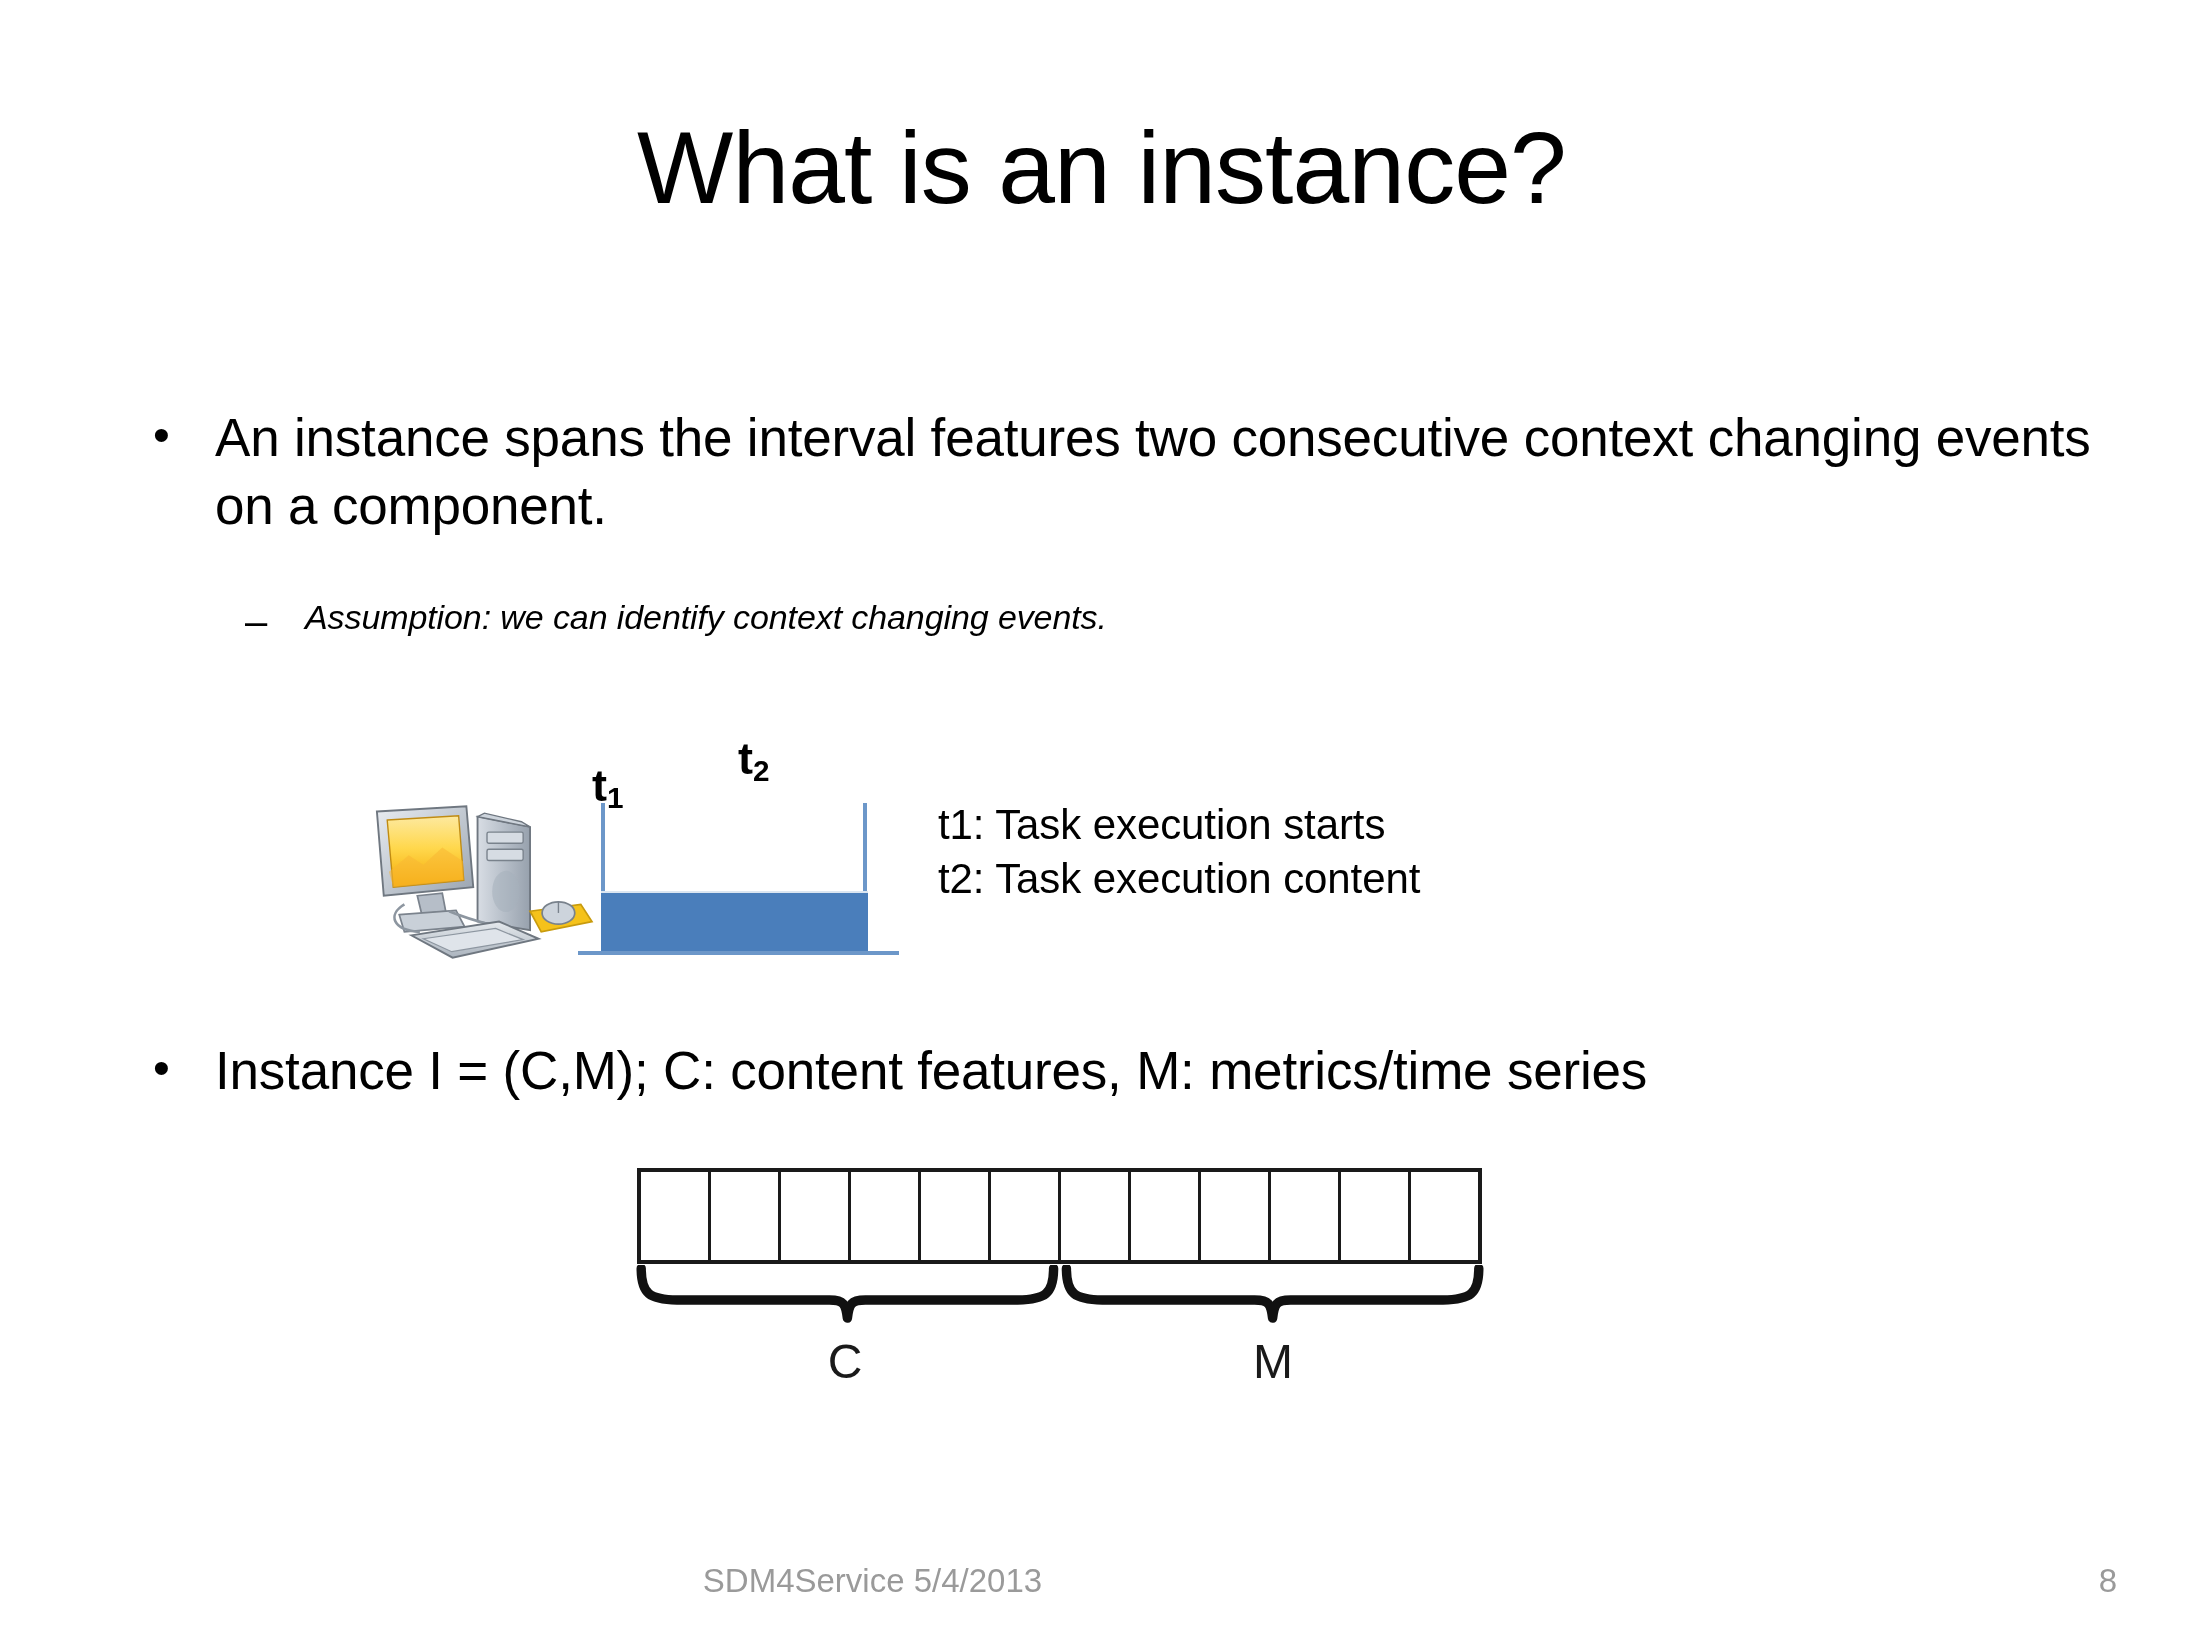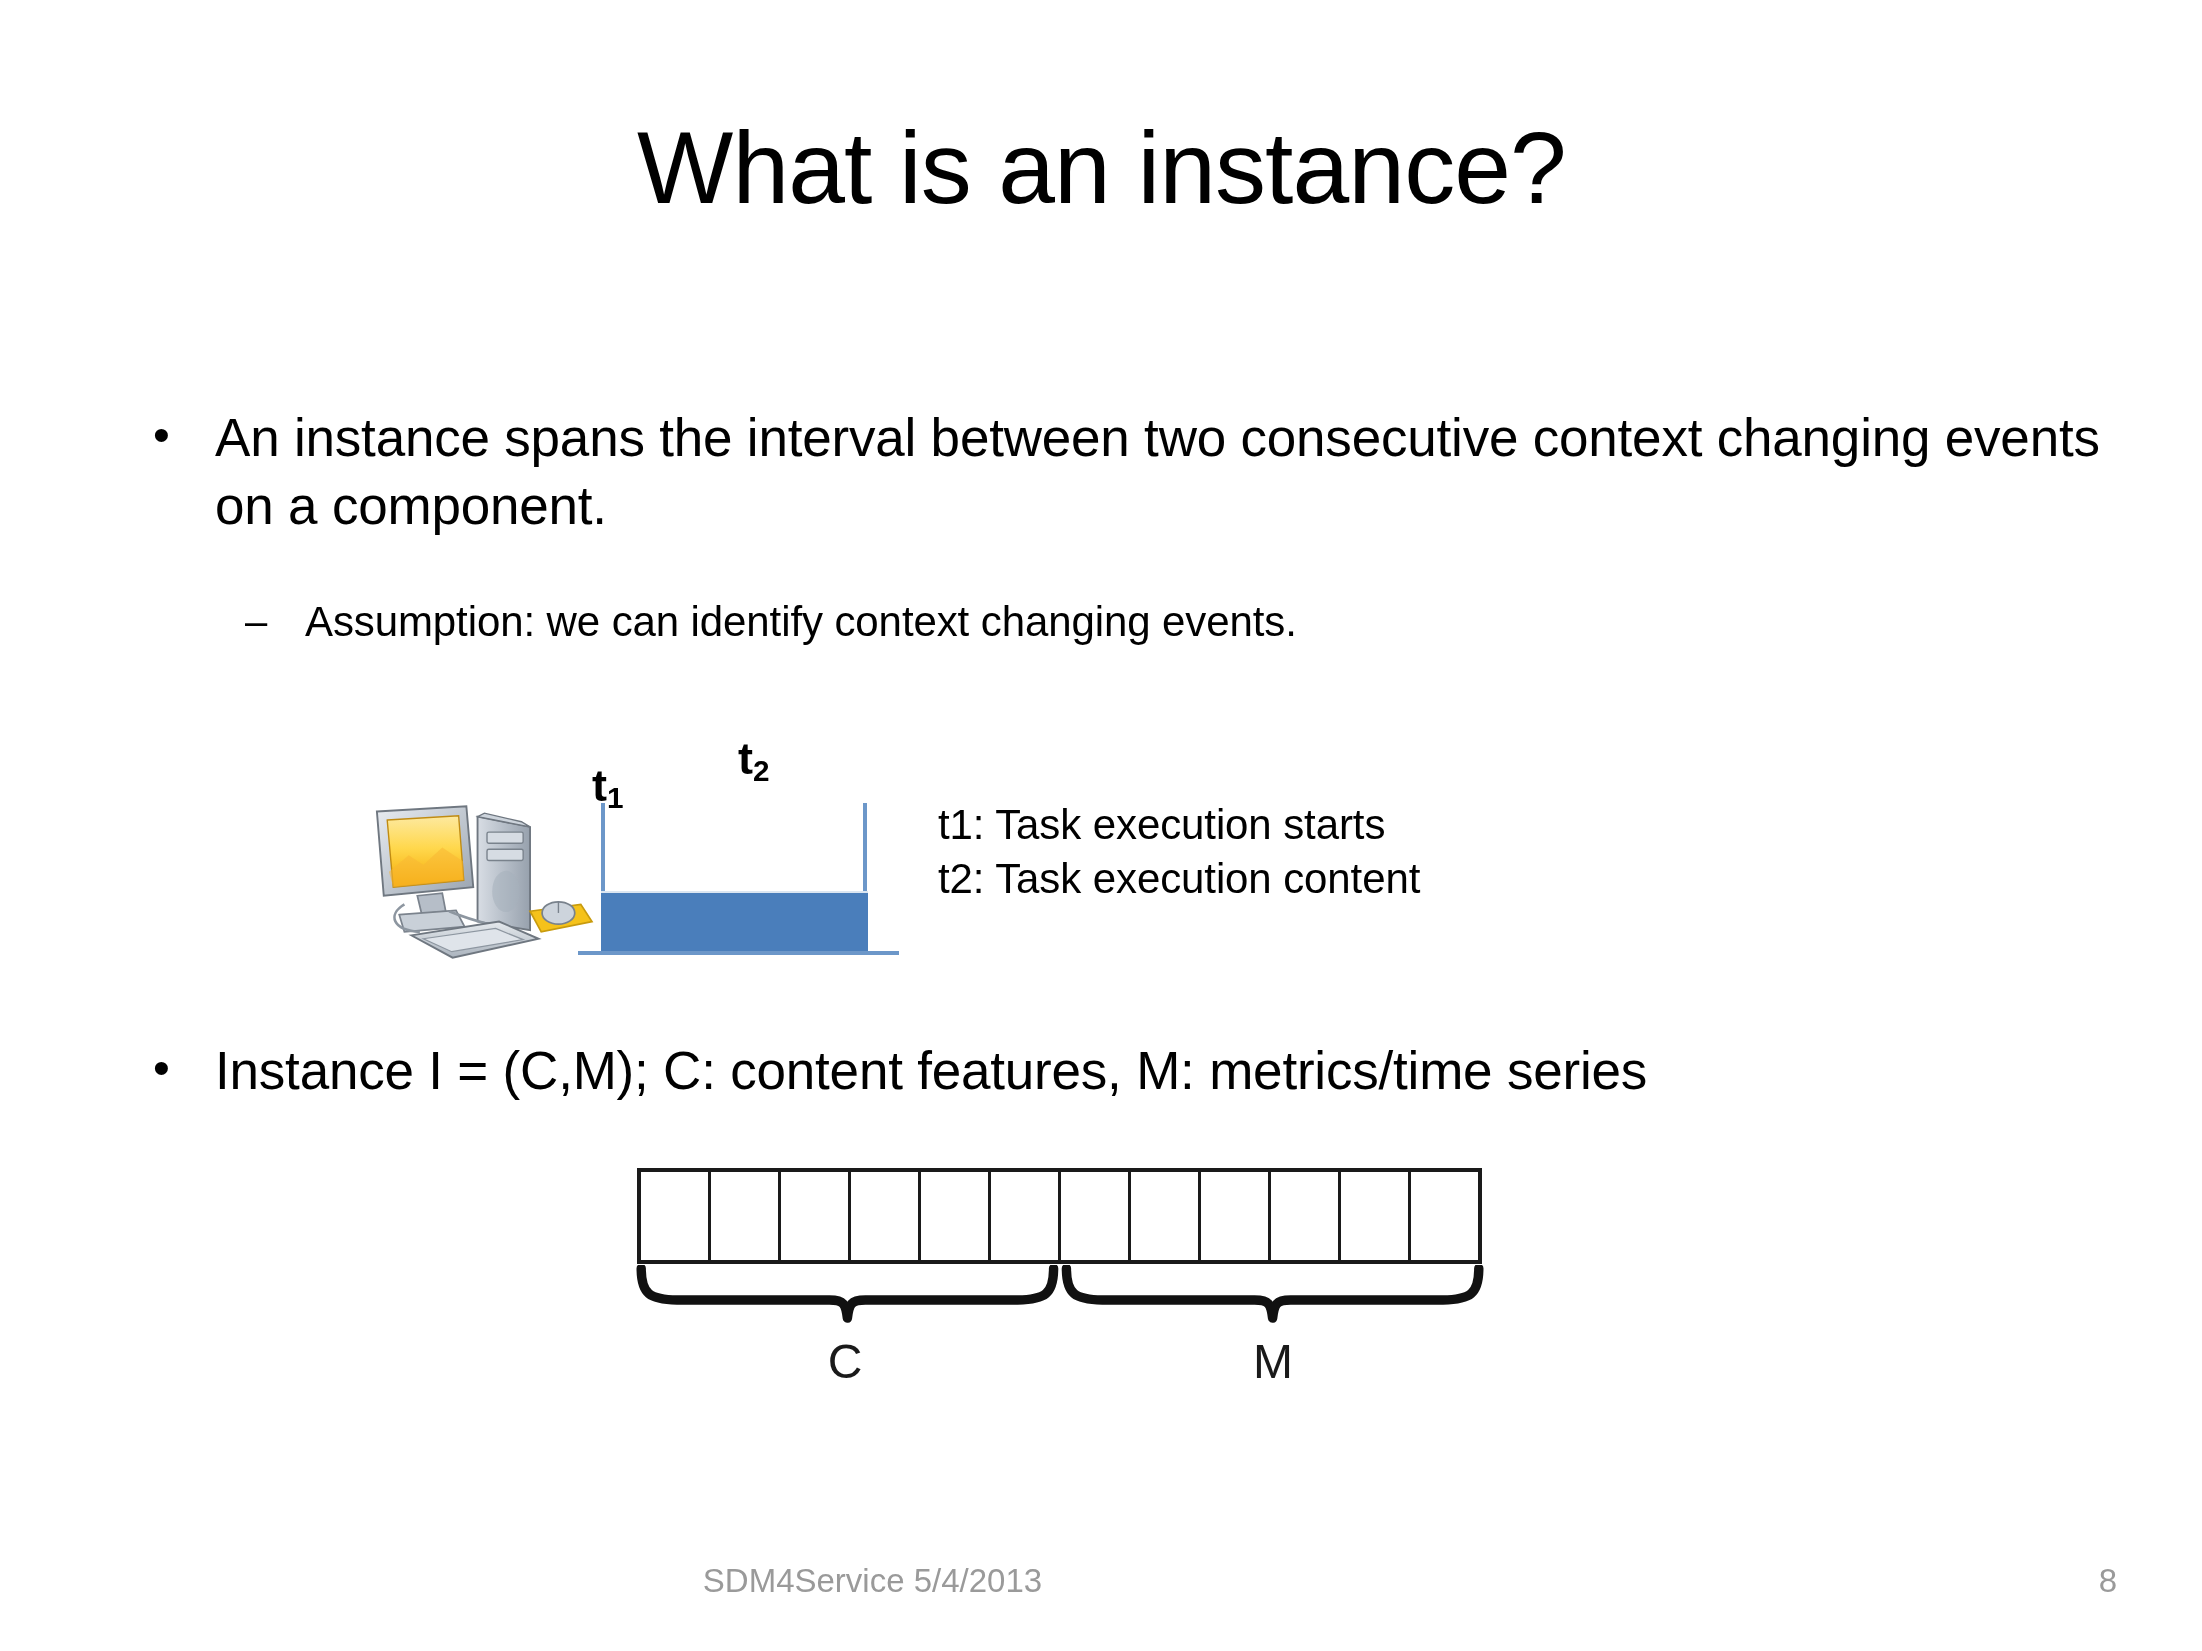--- a/index.html
+++ b/index.html
@@ -69,23 +69,24 @@
     display: flex;
     align-items: flex-start;
   }
   .bullet-l2 .marker {
     width: 60px;
     flex: 0 0 60px;
     font-size: 40px;
     line-height: 1.3;
   }
   .bullet-l2 .text {
-    font-size: 42px;
+    font-size: 34px;
     line-height: 1.3;
     letter-spacing: -0.1px;
+    font-style: italic;
   }
 
   
   .diagram {
     position: absolute;
     left: 370px;
     top: 736px;
     width: 1205px;
     height: 250px;
   }
@@ -230,21 +231,21 @@
 </style>
 </head>
 <body>
 
 <div class="slide">
 
   <div class="slide-title">What is an instance?</div>
 
   <div class="bullet-l1" id="bullet-1">
     <span class="marker">•</span>
-    <span class="text">An instance spans the interval between two consecutive context changing events on a component.</span>
+    <span class="text">An instance spans the interval features two consecutive context changing events on a component.</span>
   </div>
 
   <div class="bullet-l2">
     <span class="marker">–</span>
     <span class="text">Assumption: we can identify context changing events.</span>
   </div>
 
   <div class="diagram">
 
     <div class="computer">

